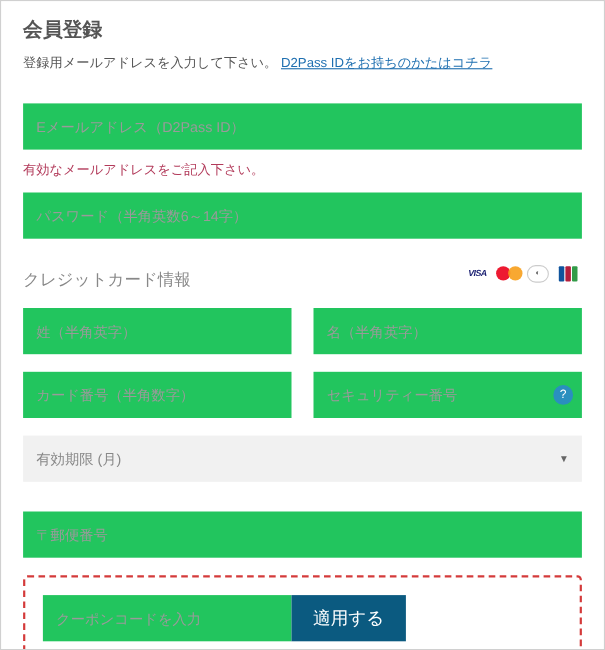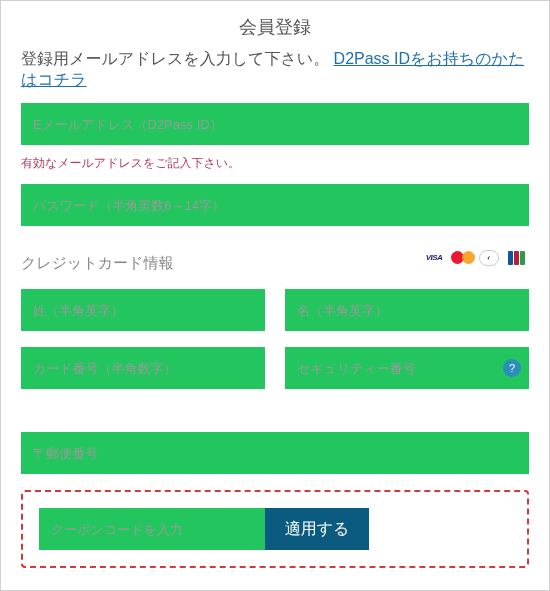--- a/index.html
+++ b/index.html
@@ -1,19 +1,19 @@
 <!DOCTYPE html>
 <html><head>
 <meta charset="utf-8">
 <style>
   * { box-sizing: border-box; margin: 0; padding: 0; }
   html, body { width: 550px; height: 591px; font-family: "Hiragino Kaku Gothic Pro", "Meiryo", sans-serif; }
   body { background: #fff; border: 1px solid #d0d0d0; padding: 14px 20px; color: #444; }
-  .h1 { font-size: 18px; color: #555; margin-bottom: 10px; font-weight: 400; text-align: center; }
-  .help { font-size: 16px; color: #555; margin-bottom: 12px; }
+  .h1 { font-size: 18px; color: #555; margin-bottom: 10px; font-weight: 700; }
+  .help { font-size: 12px; color: #555; margin-bottom: 28px; }
   .help a { color: #1e6fb0; text-decoration: underline; cursor: pointer; }
   .input { width: 100%; height: 42px; background: #22c55e; border: none; padding: 0 12px; font-size: 13px; color: #333; }
   .input::placeholder { color: #9a9a9a; }
   .error { color: #b23a5a; font-size: 12px; margin: 10px 0 12px; }
   .section-h { font-size: 15px; color: #888; margin: 28px 0 16px; font-weight: 400; }
   .cc-row { display: flex; align-items: center; justify-content: space-between; }
   .icons { display: flex; gap: 4px; align-items: center; }
   .cc-icon { width: 26px; height: 16px; border-radius: 2px; display: flex; align-items: center; justify-content: center; font-size: 8px; font-weight: bold; }
   .visa { color: #1a1f71; letter-spacing: -0.5px; font-style: italic; }
   .mc { position: relative; width: 24px; height: 16px; }
@@ -75,20 +75,25 @@
 
 <div class="row">
   <div class="col"><input class="input" type="text" placeholder="カード番号（半角数字）" style=""></div>
   <div class="col">
     <input class="input" type="text" placeholder="セキュリティー番号" style="">
     <div class="qmark">?</div>
   </div>
 </div>
 
 <div class="row">
+  <div class="col sel-wrap">
+    <select class="select">
+      <option>有効期限 (月)</option>
+    </select>
+  </div>
 </div>
 
 <div class="row">
   <div class="col half"><input class="input" type="text" placeholder="〒郵便番号" style=""></div>
 </div>
 
 <div class="coupon-box">
   <div class="coupon-inner">
     <input class="input" type="text" placeholder="クーポンコードを入力" style="">
     <button class="apply-btn">適用する</button>

